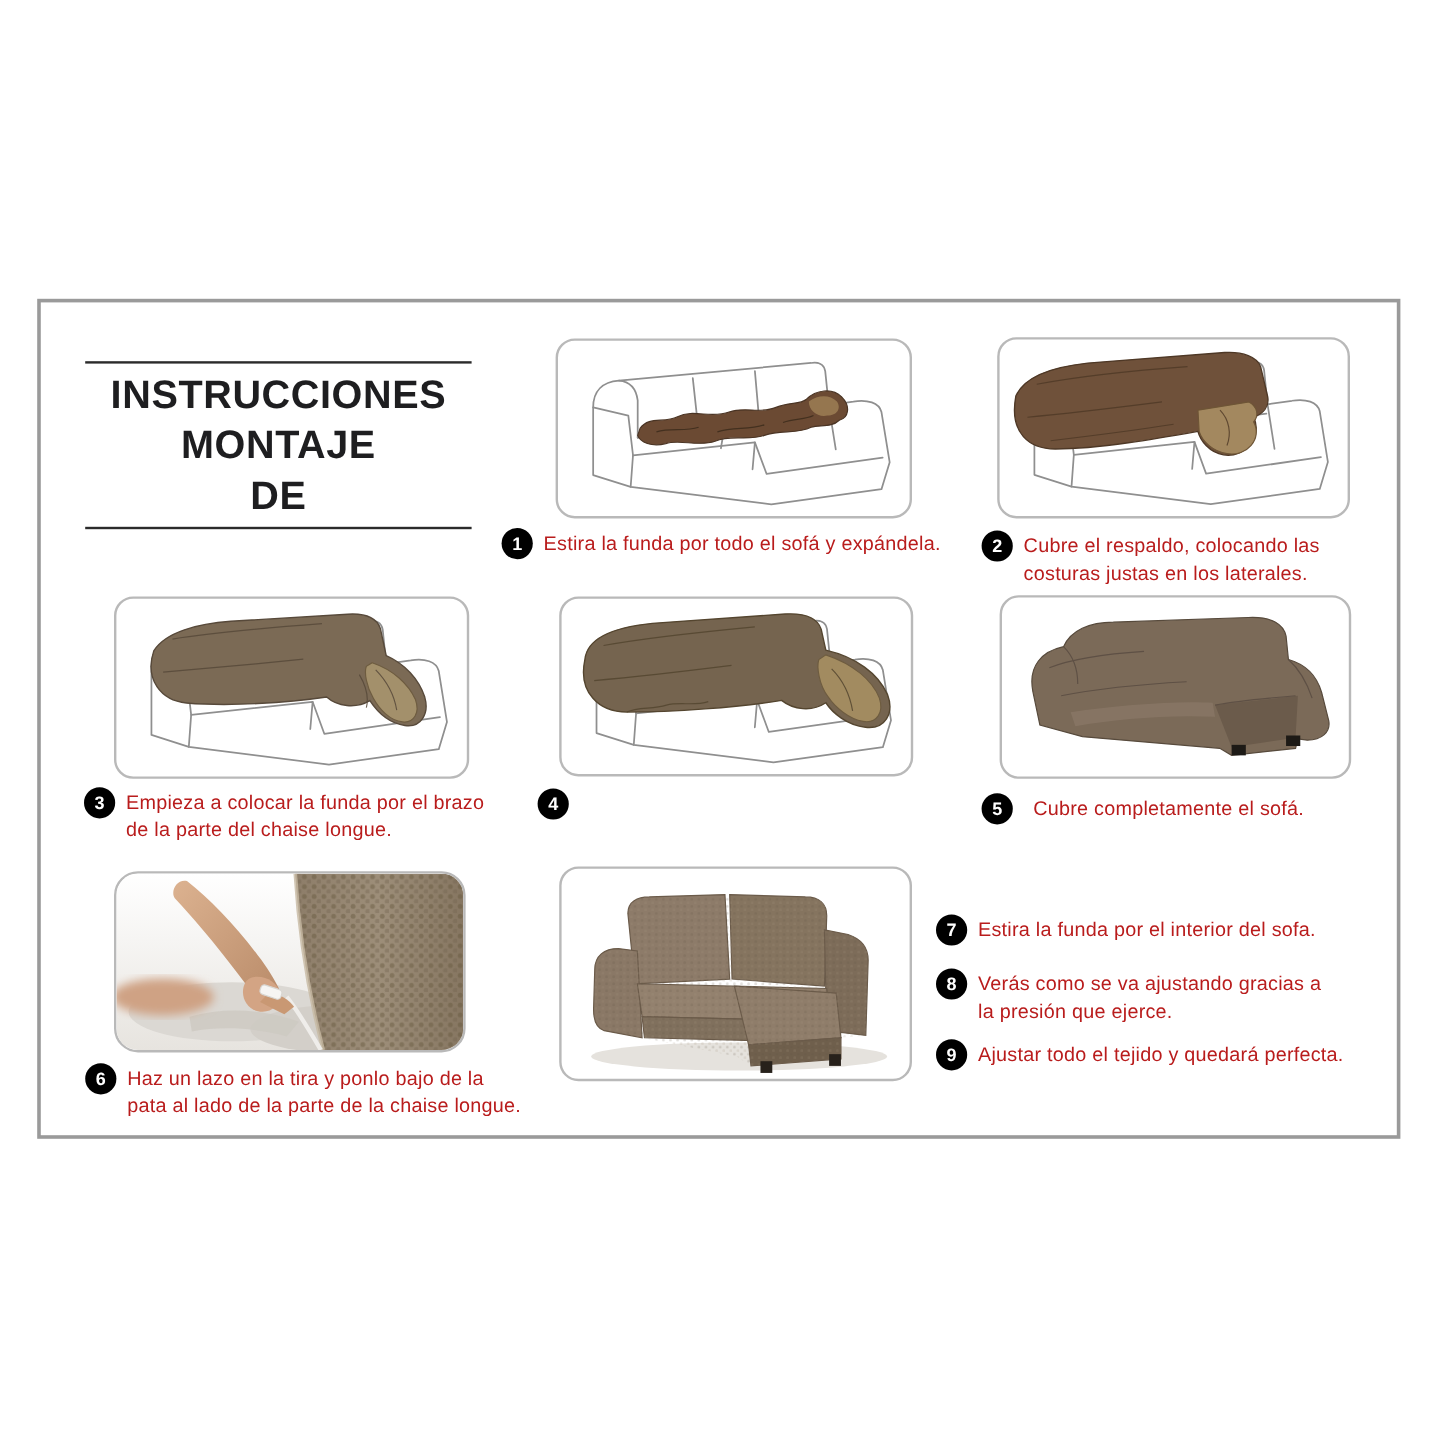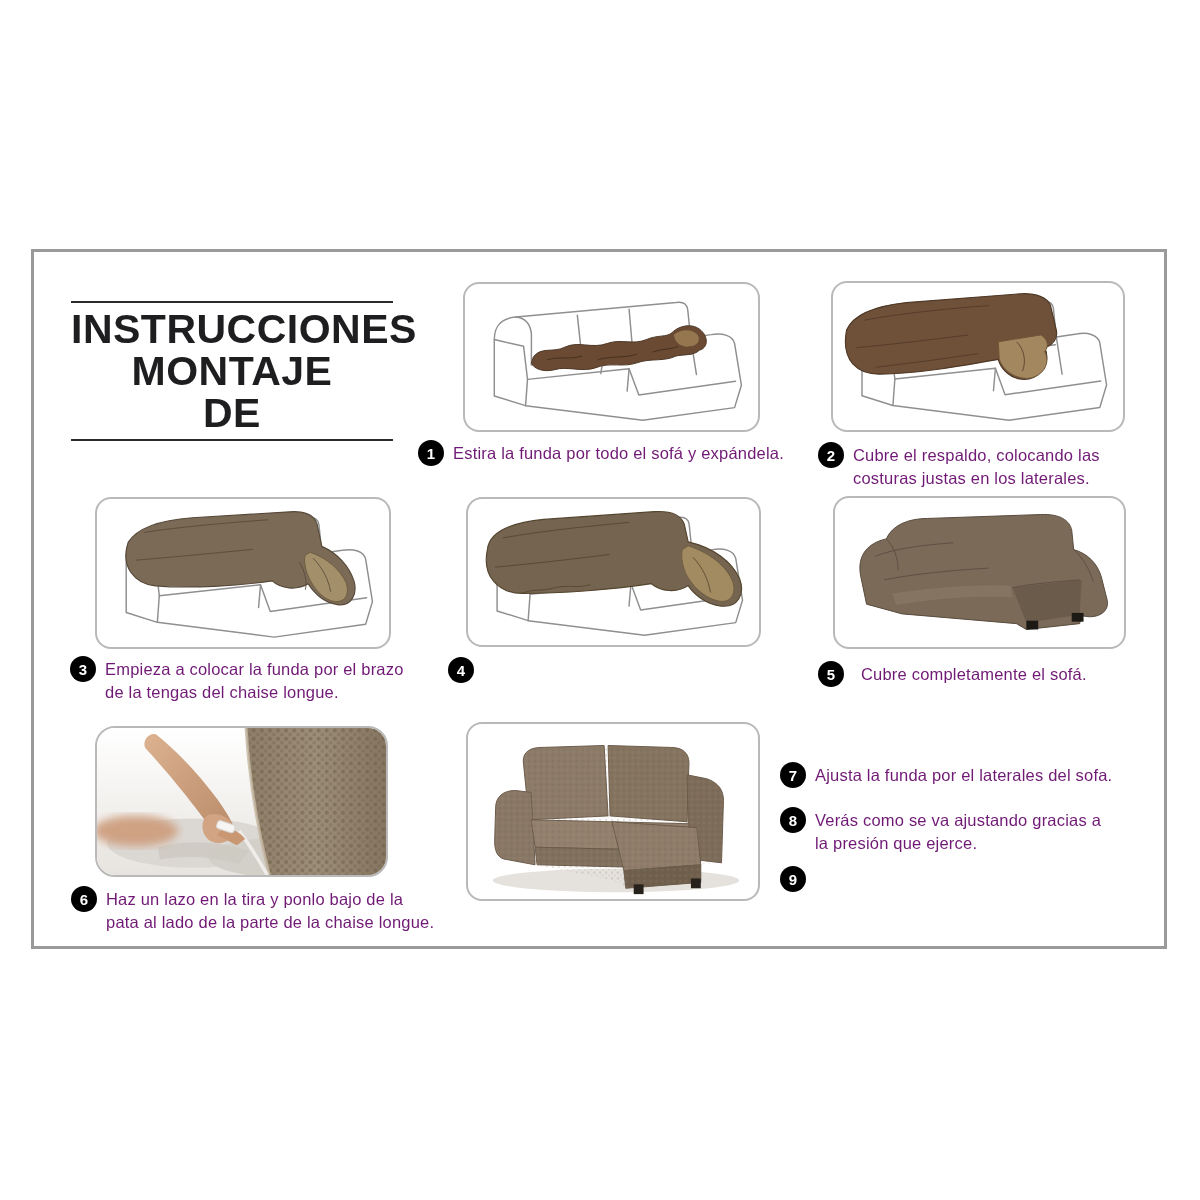--- a/index.html
+++ b/index.html
@@ -4,21 +4,21 @@
 <style>
   html,body{margin:0;padding:0;background:#ffffff;}
   .page{position:relative;width:1200px;height:1200px;background:#ffffff;
         font-family:"Liberation Sans", sans-serif;overflow:hidden;}
   .frame{position:absolute;left:31px;top:249px;width:1130px;height:694px;
          border:3px solid #9a9a9a;background:#ffffff;box-sizing:content-box;}
 
   
   .title-block{position:absolute;left:37px;top:49px;width:322px;text-align:center;}
   .rule{height:2px;background:#2b2b2b;}
-  .title{margin:5px 0;font-size:41px;line-height:42px;font-weight:bold;
+  .title{margin:5px 0;font-size:33px;line-height:42px;font-weight:bold;
          color:#1e1e20;letter-spacing:.5px;}
   .title span{display:block;}
 
   
   .panel{position:absolute;background:#ffffff;border:2px solid #b9b9b9;
          border-radius:16px;overflow:hidden;box-sizing:content-box;}
   .panel svg{display:block;width:100%;height:100%;}
   .p1{left:429px;top:30px;width:293px;height:146px;}
   .p2{left:797px;top:29px;width:290px;height:147px;}
   .p3{left:61px;top:245px;width:292px;height:148px;}
@@ -26,21 +26,21 @@
   .p5{left:799px;top:244px;width:289px;height:149px;}
   .p6{left:61px;top:474px;width:289px;height:147px;border-radius:20px;}
   .p7{left:432px;top:470px;width:290px;height:175px;}
 
   
   .step{position:absolute;display:flex;align-items:flex-start;gap:9px;}
   .g17{gap:17px;}
   .badge{flex:0 0 26px;width:26px;height:26px;border-radius:50%;background:#000000;
          color:#ffffff;font-weight:bold;font-size:15px;display:flex;
          align-items:center;justify-content:center;}
-  .step-text{padding-top:2px;font-size:16.5px;line-height:23px;color:#701a75;
+  .step-text{padding-top:2px;font-size:16.5px;line-height:23px;color:#b91c1c;
              white-space:pre-line;width:360px;letter-spacing:.2px;}
   .s1{left:384px;top:188px;} .s2{left:784px;top:190px;}
   .s3{left:36px;top:404px;}  .s4{left:414px;top:405px;}
   .s5{left:784px;top:409px;} .s6{left:37px;top:634px;}
   .s7{left:746px;top:510px;} .s8{left:746px;top:555px;}
   .s9{left:746px;top:614px;}
 </style>
 </head>
 <body>
 
@@ -209,41 +209,42 @@
       <div class="step-text">Estira la funda por todo el sofá y expándela.</div>
     </div>
     <div class="step s2">
       <div class="badge">2</div>
       <div class="step-text">Cubre el respaldo, colocando las
 costuras justas en los laterales.</div>
     </div>
     <div class="step s3">
       <div class="badge">3</div>
       <div class="step-text">Empieza a colocar la funda por el brazo
-de la tengas del chaise longue.</div>
+de la parte del chaise longue.</div>
     </div>
     <div class="step s4 g17">
       <div class="badge">4</div>
     </div>
     <div class="step s5 g17">
       <div class="badge">5</div>
       <div class="step-text">Cubre completamente el sofá.</div>
     </div>
     <div class="step s6">
       <div class="badge">6</div>
       <div class="step-text">Haz un lazo en la tira y ponlo bajo de la
 pata al lado de la parte de la chaise longue.</div>
     </div>
     <div class="step s7">
       <div class="badge">7</div>
-      <div class="step-text">Ajusta la funda por el laterales del sofa.</div>
+      <div class="step-text">Estira la funda por el interior del sofa.</div>
     </div>
     <div class="step s8">
       <div class="badge">8</div>
       <div class="step-text">Verás como se va ajustando gracias a
 la presión que ejerce.</div>
     </div>
     <div class="step s9">
       <div class="badge">9</div>
+      <div class="step-text">Ajustar todo el tejido y quedará perfecta.</div>
     </div>
 
   </div>
 </div>
 
 </body></html>

